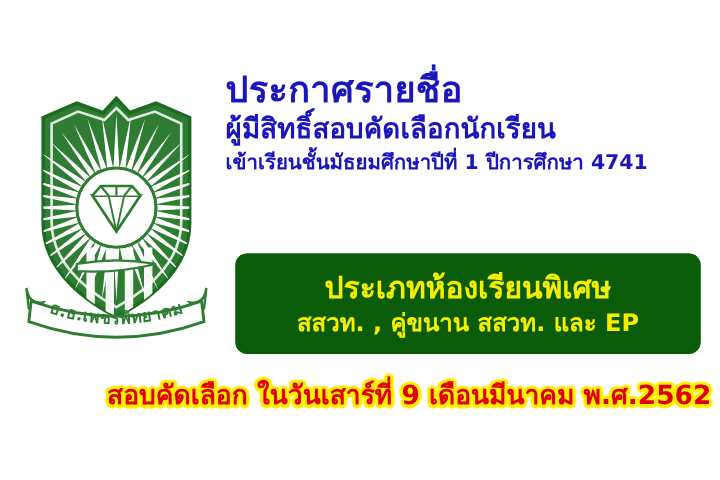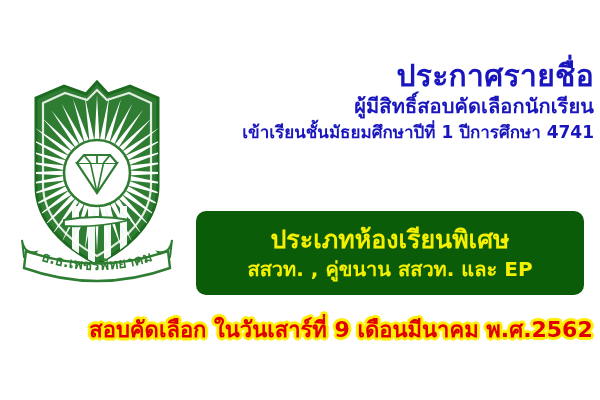--- a/index.html
+++ b/index.html
@@ -34,33 +34,33 @@
     width: 170px;
     height: 225px;
   }
 
   
   #headings {
     position: absolute;
     left: 188px;
     top: 60px;
     width: 406px;
-    text-align: right;
+    text-align: left;
   }
   .line-1 {
     color: #1a16bd;
     font-size: 30px;
     font-weight: bold;
     line-height: 1.08;
     letter-spacing: 0.3px;
     white-space: nowrap;
   }
   .line-2 {
     color: #1a16bd;
-    font-size: 20px;
+    font-size: 23px;
     font-weight: bold;
     line-height: 1.15;
     letter-spacing: 0.1px;
     white-space: nowrap;
     margin-top: 3px;
   }
   .line-3 {
     color: #1a16bd;
     font-size: 17px;
     font-weight: bold;

